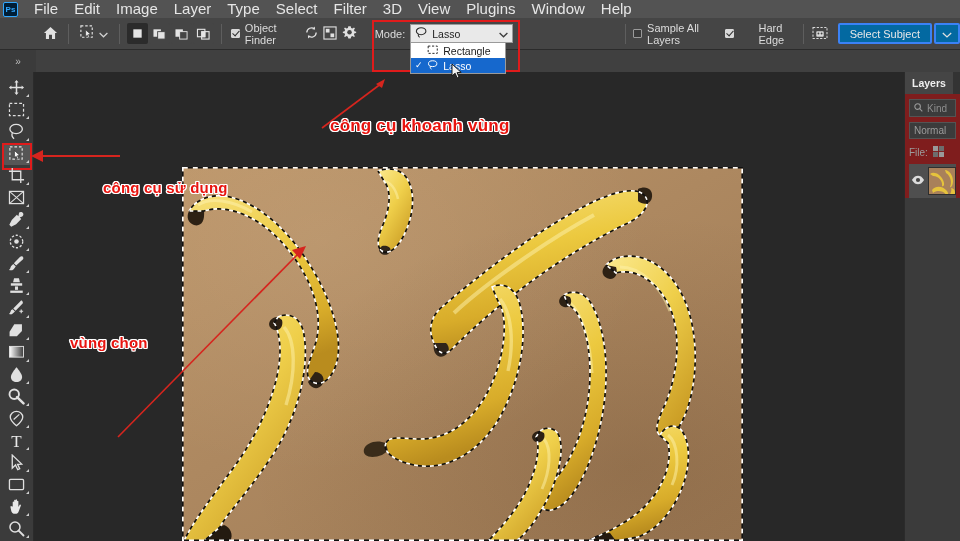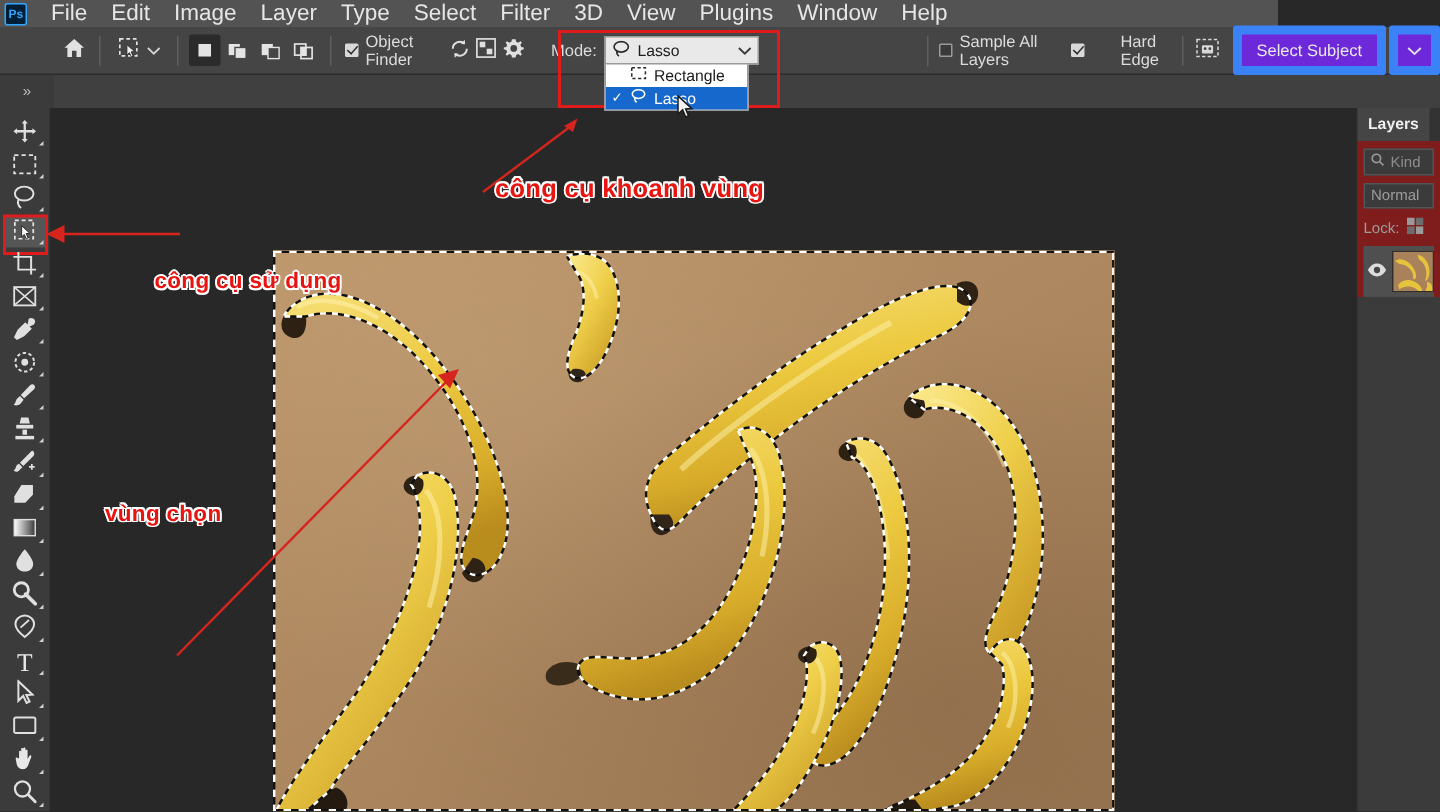--- a/index.html
+++ b/index.html
@@ -8,21 +8,21 @@
     background:#282828;
     font-family:"Liberation Sans", sans-serif;
     font-size:11px;
     color:#d4d4d4;
     position:relative;
     -webkit-font-smoothing:antialiased;
   }
 
   
   .menubar {
-    position:absolute; left:0; top:0; width:852px; height:18px;
+    position:absolute; left:0; top:0; width:960px; height:18px;
     background:#535353; display:flex; align-items:center;
   }
   .ps-logo {
     width:15px; height:15px; margin-left:3px; margin-right:8px;
     background:#001e36; border:1px solid #31a8ff; border-radius:2px;
     color:#31a8ff; font-size:8px; font-weight:bold;
     display:flex; align-items:center; justify-content:center;
   }
   .menu-item {
     padding:0 8px; height:18px; line-height:18px; font-size:15px;
@@ -57,21 +57,21 @@
   .chk.on { background:#d9d9d9; border-color:#d9d9d9; }
   .chk.on:after {
     content:""; position:absolute; left:2px; top:-1px; width:3px; height:6px;
     border:solid #303030; border-width:0 1.6px 1.6px 0; transform:rotate(42deg);
   }
   .ob-check-label { display:flex; align-items:center; gap:5px; font-size:11px; color:#dcdcdc; }
   .ob-icon-btn {
     width:24px; height:22px; display:flex; align-items:center; justify-content:center;
   }
   .ob-button {
-    height:33px; padding:0 10px; background:#6d28d9; border:6px solid #3b82f6;
+    height:21px; padding:0 10px; background:#0369a1; border:2px solid #3b82f6;
     border-radius:2px; font-size:11px; color:#e8e8e8; display:flex;
     align-items:center; justify-content:center; white-space:nowrap;
   }
   .ob-button.sm { padding:0 6px; }
 
   
   .mode-wrap { position:relative; display:flex; align-items:center; }
   .mode-label { font-size:11px; color:#dcdcdc; margin-right:5px; }
   .mode-combo {
     width:103px; height:19px; background:#e9e9e9; border:1px solid #9a9a9a;
@@ -709,21 +709,21 @@
             <circle cx="4" cy="4" r="3.1" fill="none" stroke="#9a9a9a" stroke-width="1.2"></circle>
             <path d="M6.3 6.3 L9.2 9.2" stroke="#9a9a9a" stroke-width="1.2"></path>
           </svg>
       </span>
       <span>Kind</span>
     </div>
     <div class="rp-blend">
       <span>Normal</span>
     </div>
     <div class="rp-lock">
-      <span>Lock:</span>
+      <span>File:</span>
       <span>
         <svg width="11" height="11" viewBox="0 0 12 12">
           <rect x="0" y="0" width="5.5" height="5.5" fill="#9a9a9a"></rect>
           <rect x="6.5" y="0" width="5.5" height="5.5" fill="#6d6d6d"></rect>
           <rect x="0" y="6.5" width="5.5" height="5.5" fill="#6d6d6d"></rect>
           <rect x="6.5" y="6.5" width="5.5" height="5.5" fill="#9a9a9a"></rect>
         </svg>
       </span>
     </div>
     <div class="rp-layer-row">

